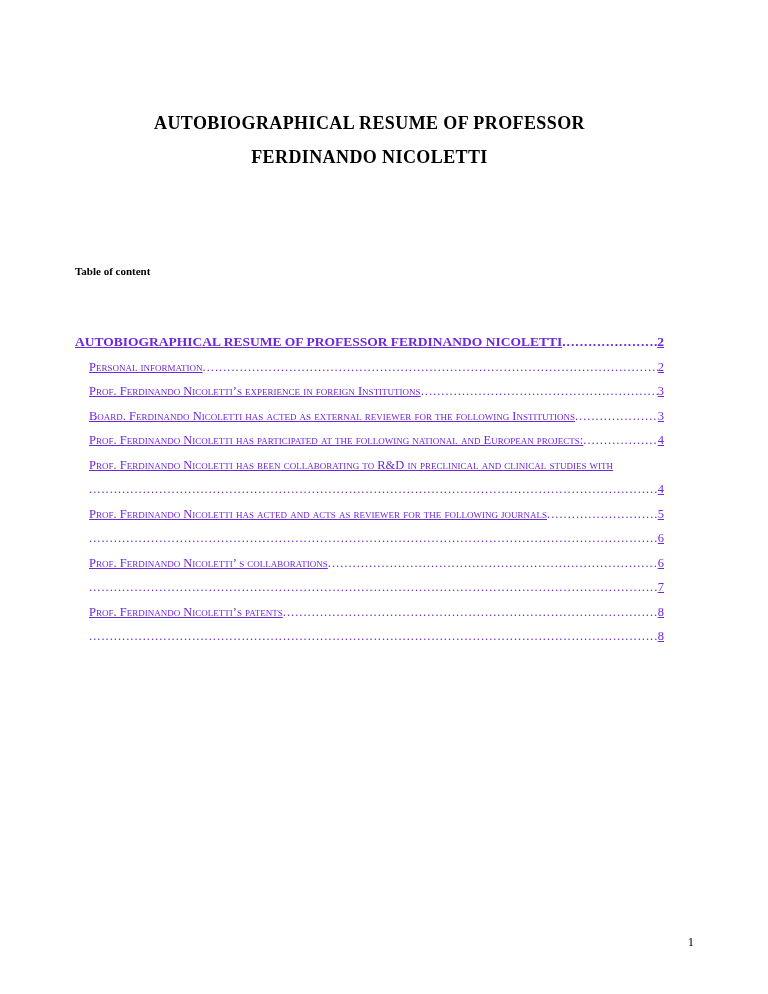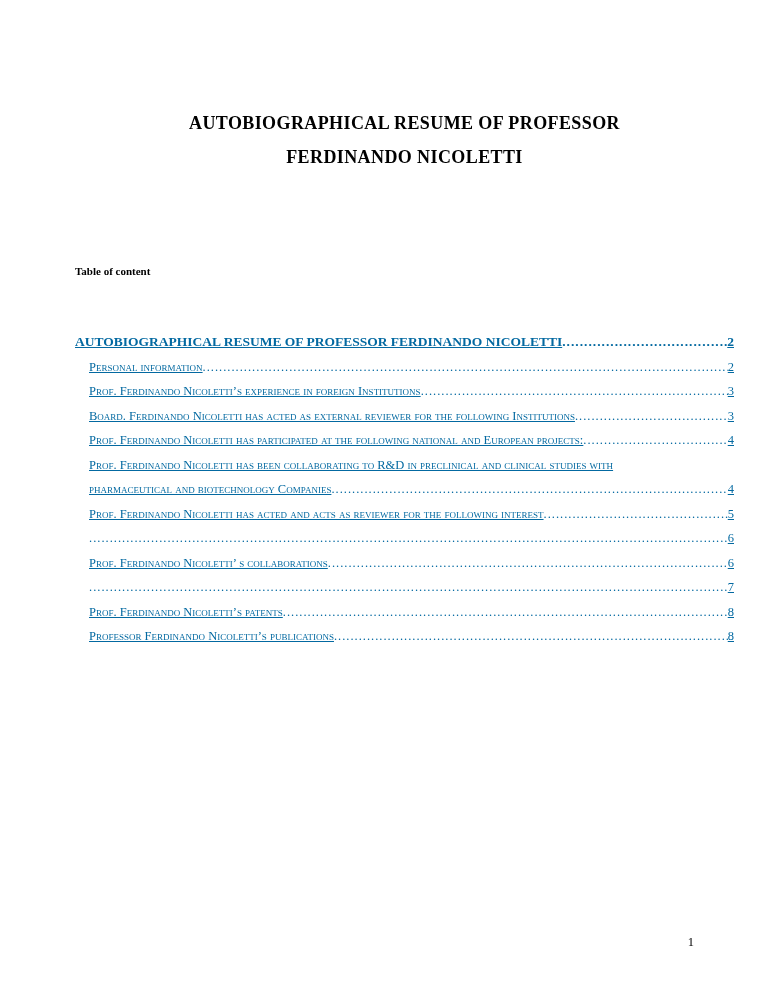--- a/index.html
+++ b/index.html
@@ -9,21 +9,21 @@
   }
   .doc-page {
     position: relative;
     width: 768px;
     height: 994px;
     margin: 0 auto;
     background: #ffffff;
     font-family: "Liberation Serif", serif;
     color: #000000;
     box-sizing: border-box;
-    padding: 112px 34px 0 75px;
+    padding: 112px 104px 0 75px;
     overflow: hidden;
   }
   .doc-title {
     margin: 0;
     text-align: center;
     font-size: 18px;
     font-weight: bold;
     letter-spacing: 0.4px;
     line-height: 22px;
   }
@@ -33,21 +33,21 @@
   .toc-heading {
     margin: 95px 0 0 0;
     font-size: 11px;
     font-weight: bold;
     line-height: 17px;
   }
   .toc {
     margin-top: 50px;
   }
   .toc-entry {
-    color: #0369a1;
+    color: #6d28d9;
     line-height: 24.5px;
     font-size: 12.5px;
   }
   .toc-entry.level-1 {
     font-size: 13.5px;
     font-weight: bold;
   }
   .toc-entry.level-2 {
     padding-left: 14px;
     font-variant: small-caps;
@@ -121,28 +121,27 @@
       <div class="toc-entry level-2">
         <div class="toc-row">
           <span class="toc-label">Prof. Ferdinando Nicoletti has participated at the following national and European projects:</span>
           <span class="toc-dots">............................................................................................................................................................................................................................................................................................................</span>
           <span class="toc-page">4</span>
         </div>
       </div>
       <div class="toc-entry level-2">
         <div class="toc-line1">Prof. Ferdinando Nicoletti has been collaborating to R&amp;D in preclinical and clinical studies with</div>
         <div class="toc-row">
-          <span class="toc-label">pharmaceutical and biotechnology Companies </span>
           <span class="toc-dots">............................................................................................................................................................................................................................................................................................................</span>
           <span class="toc-page">4</span>
         </div>
       </div>
       <div class="toc-entry level-2">
         <div class="toc-row">
-          <span class="toc-label">Prof. Ferdinando Nicoletti has acted and acts as reviewer for the following interest</span>
+          <span class="toc-label">Prof. Ferdinando Nicoletti has acted and acts as reviewer for the following journals</span>
           <span class="toc-dots">............................................................................................................................................................................................................................................................................................................</span>
           <span class="toc-page">5</span>
         </div>
       </div>
       <div class="toc-entry level-2">
         <div class="toc-row">
           <span class="toc-dots">............................................................................................................................................................................................................................................................................................................</span>
           <span class="toc-page">6</span>
         </div>
       </div>
@@ -161,21 +160,20 @@
       </div>
       <div class="toc-entry level-2">
         <div class="toc-row">
           <span class="toc-label">Prof.  Ferdinando Nicoletti’s patents</span>
           <span class="toc-dots">............................................................................................................................................................................................................................................................................................................</span>
           <span class="toc-page">8</span>
         </div>
       </div>
       <div class="toc-entry level-2">
         <div class="toc-row">
-          <span class="toc-label">Professor Ferdinando Nicoletti’s publications</span>
           <span class="toc-dots">............................................................................................................................................................................................................................................................................................................</span>
           <span class="toc-page">8</span>
         </div>
       </div>
     </nav>
 
   <div class="page-number">1</div>
 
 </div>
 

